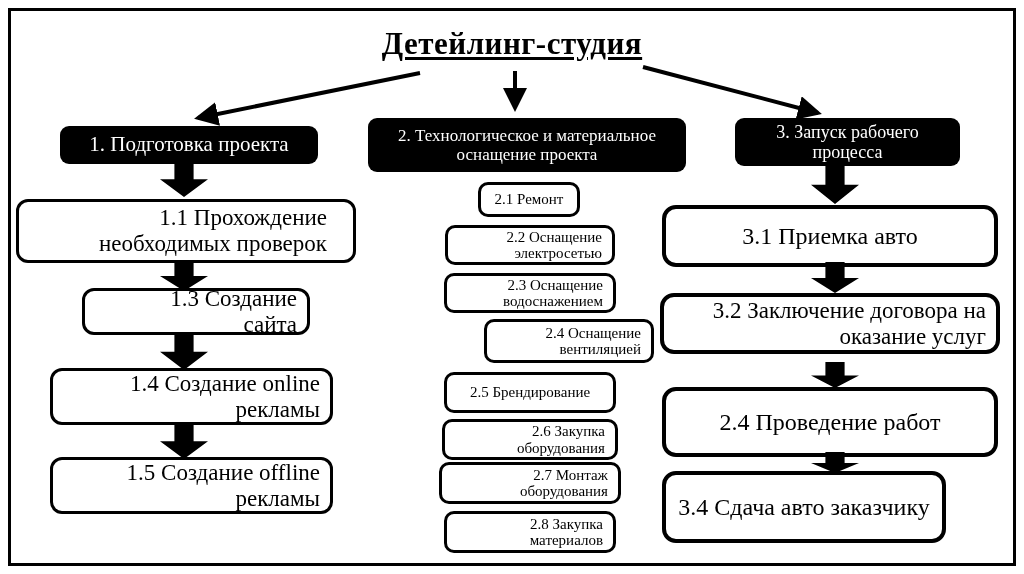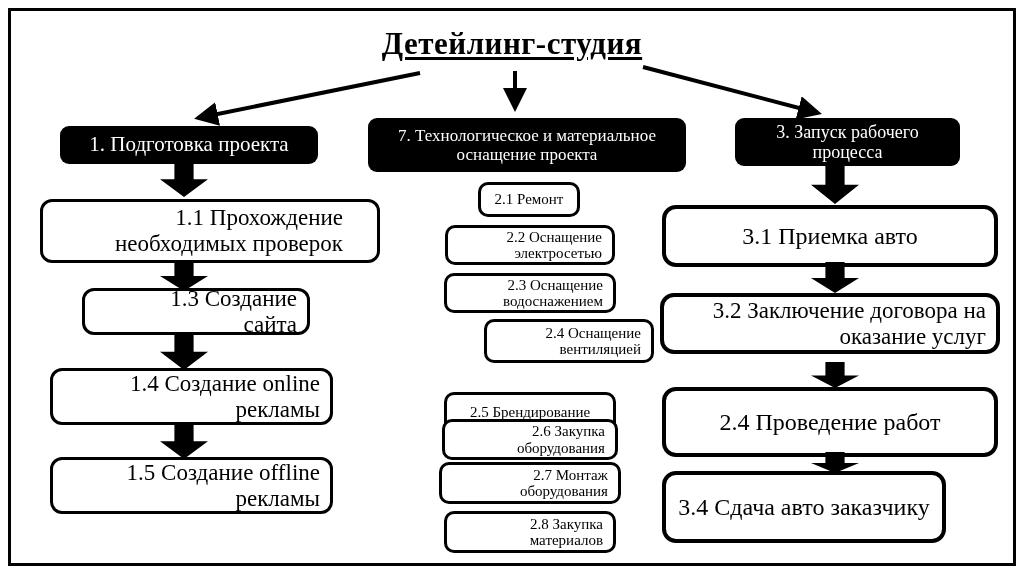--- a/index.html
+++ b/index.html
@@ -35,34 +35,34 @@
       <path d="M0,0 L6,3 L0,6 Z" fill="#000"></path>
     </marker>
   </defs>
   <line x1="420" y1="73" x2="198" y2="118" stroke="#000" stroke-width="4" marker-end="url(#ah)"></line>
   <line x1="515" y1="71" x2="515" y2="108" stroke="#000" stroke-width="4" marker-end="url(#ah)"></line>
   <line x1="643" y1="67" x2="818" y2="113" stroke="#000" stroke-width="4" marker-end="url(#ah)"></line>
 </svg>
 
 <div class="node hbox f21" style="left:60px;top:126px;width:258px;height:38px;">1. Подготовка проекта</div>
 <div class="barrow" style="left:160px;top:160px;width:48px;height:37px;"></div>
-<div class="node wbox f23" style="left:16px;top:199px;width:340px;height:64px;padding:1px 34px;margin-left:24px;">1.1 Прохождение необходимых проверок</div>
+<div class="node wbox f23" style="left:16px;top:199px;width:340px;height:64px;padding:1px 26px;">1.1 Прохождение необходимых проверок</div>
 <div class="barrow" style="left:160px;top:260px;width:48px;height:31px;"></div>
 <div class="node wbox f23" style="left:82px;top:288px;width:228px;height:47px;">1.3 Создание сайта</div>
 <div class="barrow" style="left:160px;top:332px;width:48px;height:38px;"></div>
 <div class="node wbox f23" style="left:50px;top:368px;width:283px;height:57px;">1.4 Создание online рекламы</div>
 <div class="barrow" style="left:160px;top:422px;width:48px;height:37px;"></div>
 <div class="node wbox f23" style="left:50px;top:457px;width:283px;height:57px;">1.5 Создание offline рекламы</div>
 
-<div class="node hbox f17" style="left:368px;top:118px;width:318px;height:54px;">7. Технологическое и материальное оснащение проекта</div>
+<div class="node hbox f17" style="left:368px;top:118px;width:318px;height:54px;">2. Технологическое и материальное оснащение проекта</div>
 <div class="node wbox mid" style="left:478px;top:182px;width:102px;height:35px;">2.1 Ремонт</div>
 <div class="node wbox mid" style="left:445px;top:225px;width:170px;height:40px;">2.2 Оснащение электросетью</div>
 <div class="node wbox mid" style="left:444px;top:273px;width:172px;height:40px;">2.3 Оснащение водоснажением</div>
 <div class="node wbox mid" style="left:446px;top:319px;width:170px;height:44px;margin-left:38px;">2.4 Оснащение вентиляцией</div>
-<div class="node wbox mid" style="left:444px;top:372px;width:172px;height:41px;margin-top:20px;">2.5 Брендирование</div>
+<div class="node wbox mid" style="left:444px;top:372px;width:172px;height:41px;">2.5 Брендирование</div>
 <div class="node wbox mid" style="left:442px;top:419px;width:176px;height:41px;">2.6 Закупка оборудования</div>
 <div class="node wbox mid" style="left:439px;top:462px;width:182px;height:42px;">2.7 Монтаж оборудования</div>
 <div class="node wbox mid" style="left:444px;top:511px;width:172px;height:42px;">2.8 Закупка материалов</div>
 
 <div class="node hbox f18" style="left:735px;top:118px;width:225px;height:48px;">3. Запуск рабочего процесса</div>
 <div class="barrow" style="left:811px;top:164px;width:48px;height:40px;"></div>
 <div class="node wbox thick f24" style="left:662px;top:205px;width:336px;height:62px;">3.1 Приемка авто</div>
 <div class="barrow" style="left:811px;top:262px;width:48px;height:31px;"></div>
 <div class="node wbox thick f23" style="left:660px;top:293px;width:340px;height:61px;">3.2 Заключение договора на оказание услуг</div>
 <div class="barrow" style="left:811px;top:362px;width:48px;height:26px;"></div>

